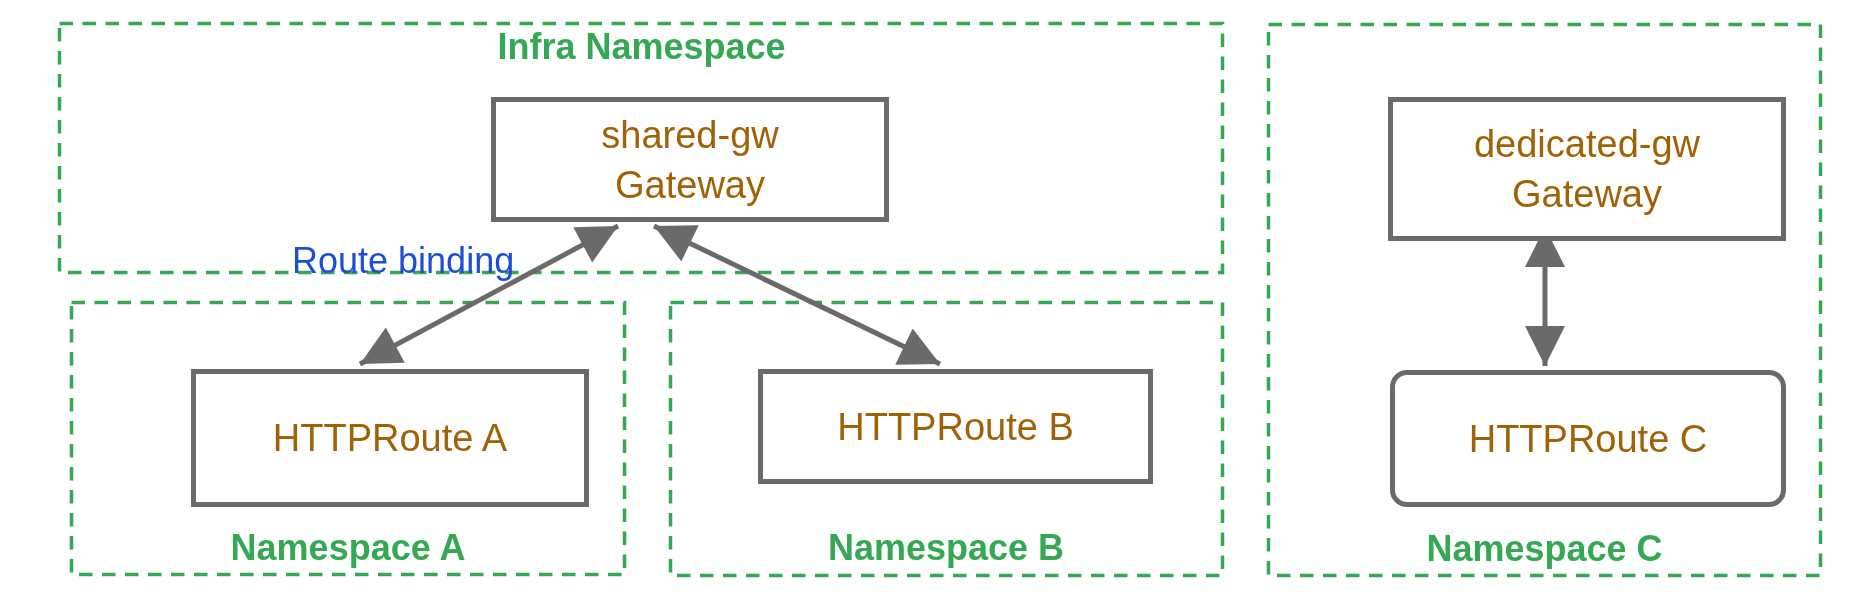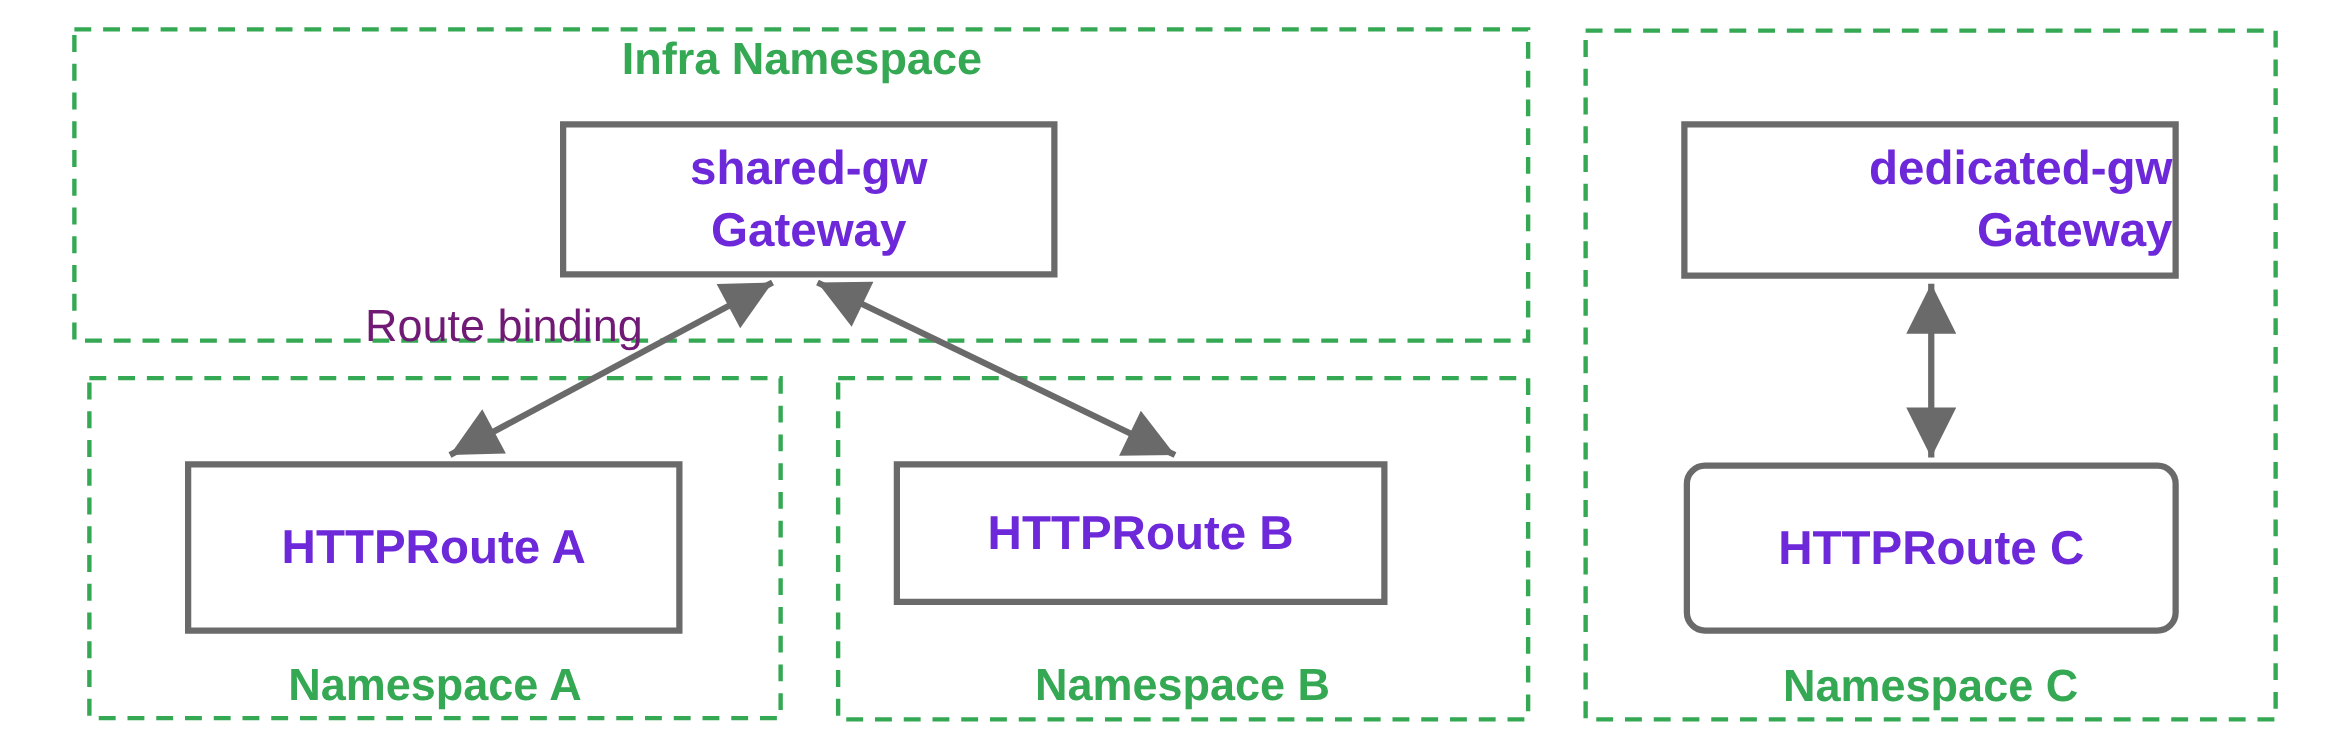--- a/index.html
+++ b/index.html
@@ -33,38 +33,39 @@
   }
   .node {
     position: absolute;
     box-sizing: border-box;
     background: #ffffff;
     border: 5px solid #6a6a6a;
     display: flex;
     flex-direction: column;
     align-items: center;
     justify-content: center;
-    color: #6d28d9;
-    font-weight: bold;
+    color: #a16207;
+    font-weight: normal;
     font-size: 38px;
     line-height: 50px;
     text-align: center;
+    margin-left: 43px;
   }
   .node .node-line { white-space: nowrap; }
   .annotation {
     position: absolute;
-    color: #701a75;
+    color: #1d4ed8;
     font-size: 36px;
     font-weight: normal;
     line-height: 40px;
     white-space: nowrap;
   }
   
   #node-shared-gw    { left: 448px;  top: 97px;  width: 398px; height: 125px; }
-  #node-dedicated-gw { left: 1345px; top: 97px;  width: 398px; height: 126px; align-items: flex-end; }
+  #node-dedicated-gw { left: 1345px; top: 97px;  width: 398px; height: 144px; }
   #node-route-a      { left: 148px;  top: 369px; width: 398px; height: 138px; text-align: right; }
   #node-route-b      { left: 715px;  top: 369px; width: 395px; height: 115px; }
   #node-route-c      { left: 1347px; top: 370px; width: 396px; height: 137px; border-radius: 17px; }
   
   #label-infra { left: 60px;   top: 27px;  width: 1163px; }
   #label-ns-a  { left: 70px;   top: 528px; width: 556px; }
   #label-ns-b  { left: 669px;  top: 528px; width: 554px; }
   #label-ns-c  { left: 1267px; top: 529px; width: 555px; }
   #label-route-binding { left: 292px; top: 241px; }
 </style>

